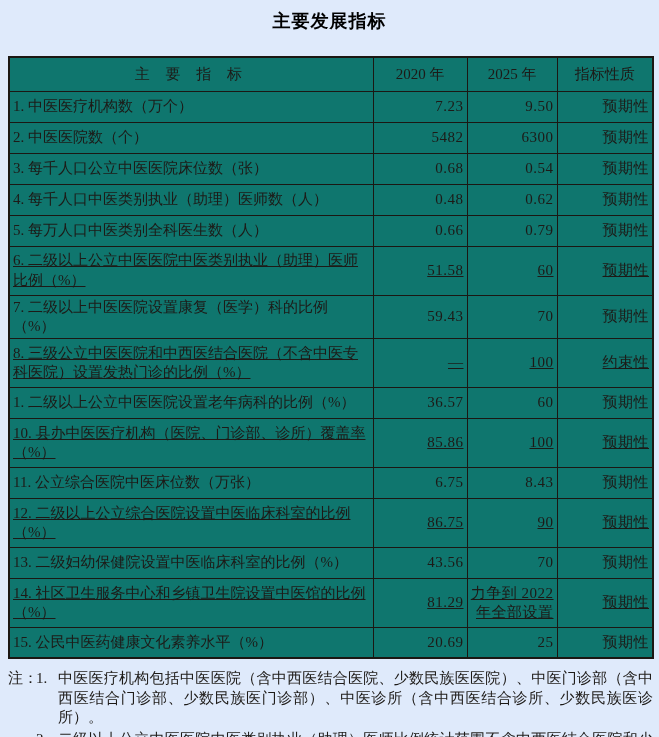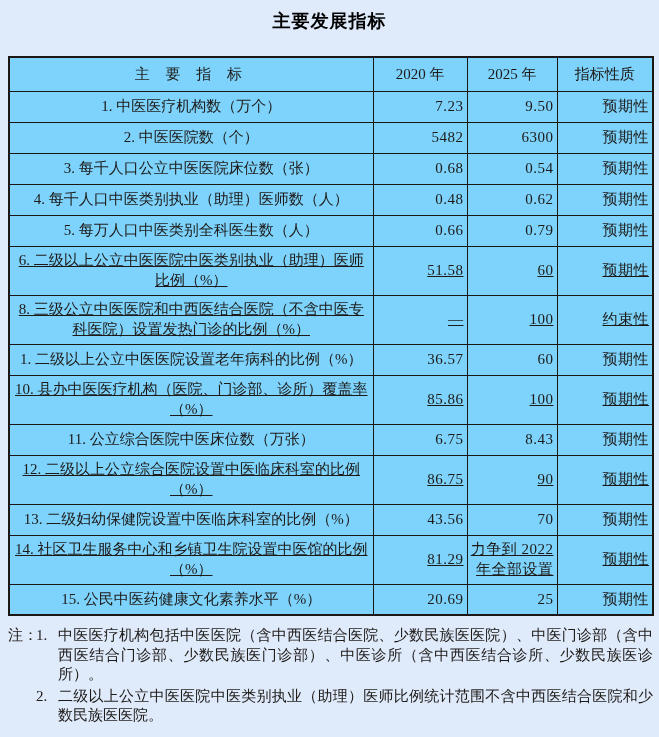--- a/index.html
+++ b/index.html
@@ -26,21 +26,21 @@
     font-family: "Liberation Sans", "DejaVu Sans", sans-serif;
     font-size: 18px;
     font-weight: bold;
     color: #000000;
     letter-spacing: 1px;
   }
   table.indicators {
     margin: 23px 0 1px 8px;
     width: 644px;
     border-collapse: collapse;
-    background: #7dd3fc;
+    background: #0f766e;
     border: 2px solid #1b1713;
     table-layout: fixed;
   }
   table.indicators th,
   table.indicators td {
     border: 1px solid #1b1713;
     font-size: 15px;
     font-weight: normal;
     vertical-align: middle;
     line-height: 1.28;
@@ -50,21 +50,21 @@
   table.indicators tbody tr { height: 31px; }
   table.indicators tbody tr.tall { height: 49px; text-decoration: underline; }
   th.h-indicator {
     text-align: center;
     letter-spacing: 6px;
   }
   th.h-year, th.h-nature {
     text-align: center;
   }
   td.indicator-cell {
-    text-align: center;
+    text-align: left;
     padding-left: 8px;
     padding-right: 4px;
   }
   td.value-cell, td.nature-cell {
     text-align: right;
     letter-spacing: 0.5px;
   }
   .notes {
     margin: 10px 0 0 8px;
     width: 645px;
@@ -139,20 +139,26 @@
       <tr>
         <td class="indicator-cell">5. 每万人口中医类别全科医生数（人）</td>
         <td class="value-cell">0.66</td>
         <td class="value-cell">0.79</td>
         <td class="nature-cell">预期性</td>
       </tr>
       <tr class="tall">
         <td class="indicator-cell">6. 二级以上公立中医医院中医类别执业（助理）医师比例（%）</td>
         <td class="value-cell">51.58</td>
         <td class="value-cell">60</td>
+        <td class="nature-cell">预期性</td>
+      </tr>
+      <tr>
+        <td class="indicator-cell">7. 二级以上中医医院设置康复（医学）科的比例（%）</td>
+        <td class="value-cell">59.43</td>
+        <td class="value-cell">70</td>
         <td class="nature-cell">预期性</td>
       </tr>
       <tr class="tall">
         <td class="indicator-cell">8. 三级公立中医医院和中西医结合医院（不含中医专科医院）设置发热门诊的比例（%）</td>
         <td class="value-cell">—</td>
         <td class="value-cell">100</td>
         <td class="nature-cell">约束性</td>
       </tr>
       <tr>
         <td class="indicator-cell">1. 二级以上公立中医医院设置老年病科的比例（%）</td>

